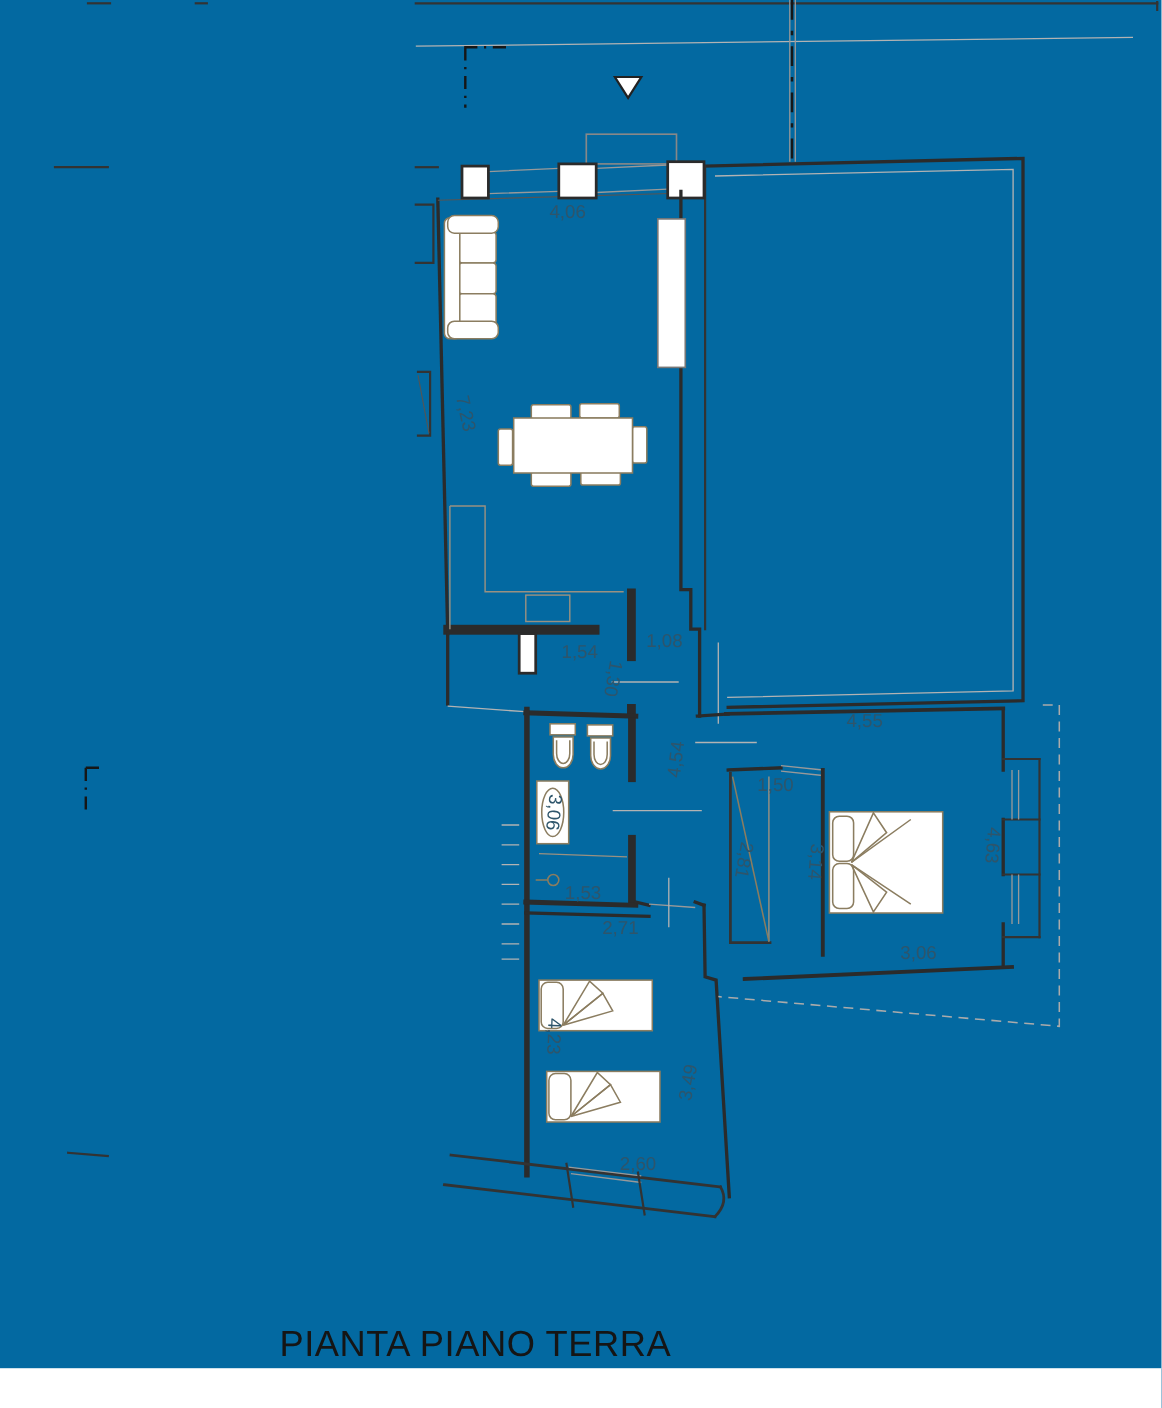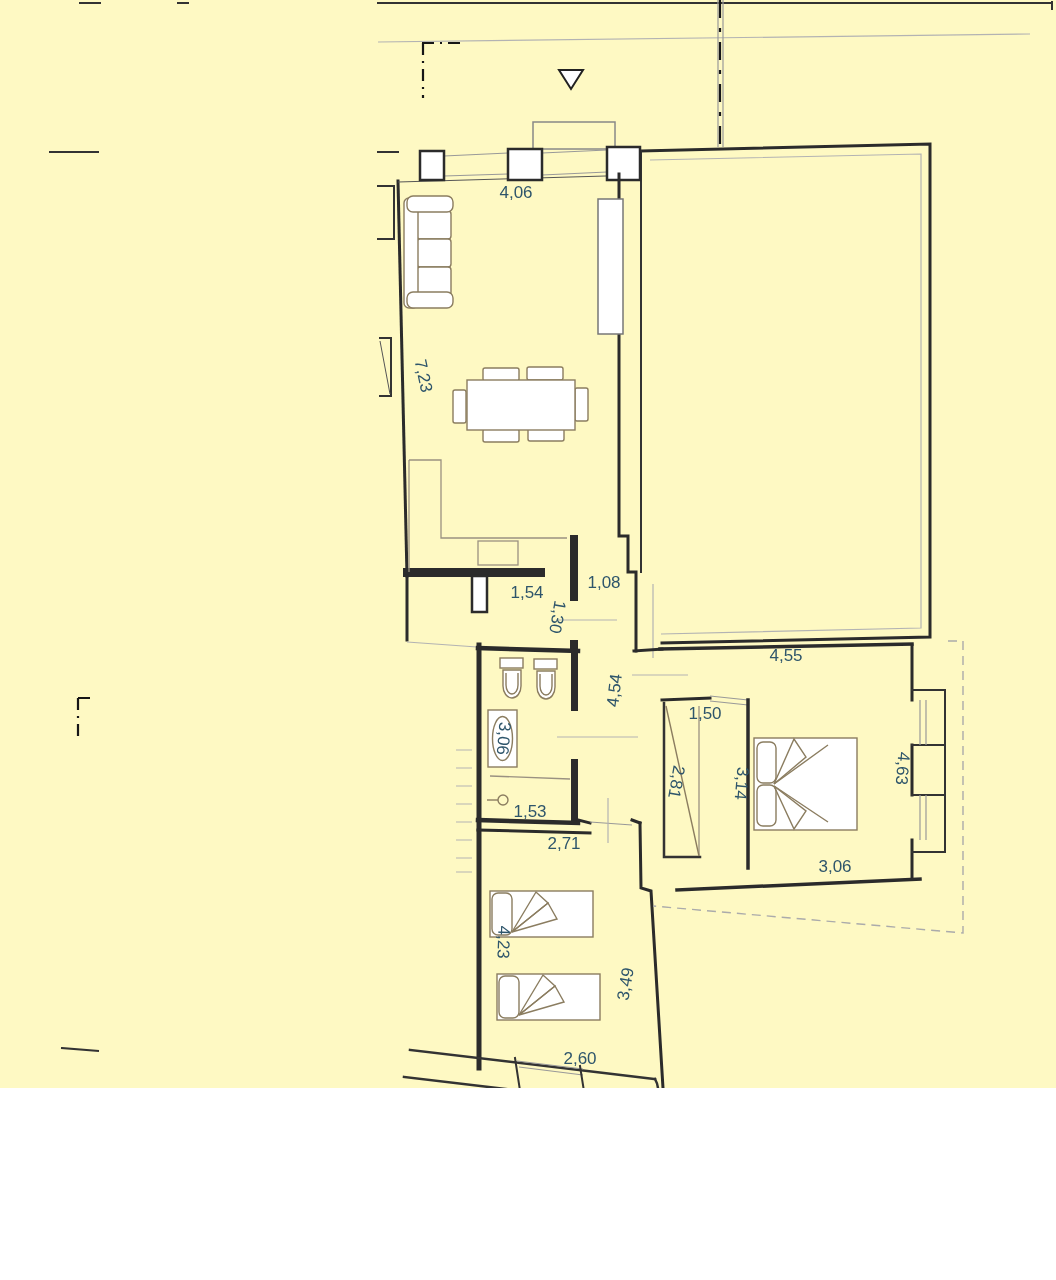--- a/index.html
+++ b/index.html
@@ -1,16 +1,16 @@
 <!DOCTYPE html>
 <html style="--dimension_text: #2e556b; --wall: #2b2b2b; --furniture: #8b7d60; --construction: #b3b3b3;"><head>
 <meta charset="utf-8">
 <style>
   html,body{margin:0;padding:0;background:#ffffff;}
-  .sheet{position:relative;width:1056px;height:1088px;background:#fef9c3;overflow:hidden;
+  .sheet{position:relative;width:1056px;height:1244px;background:#0369a1;overflow:hidden;
          font-family:"Liberation Sans", sans-serif;}
   svg{position:absolute;left:0;top:0;}
   
   .w4{stroke:#2b2b2b;stroke-width:4.5;fill:none;stroke-linecap:square;}
   .w3{stroke:#2b2b2b;stroke-width:3;fill:none;stroke-linecap:square;}
   .w2{stroke:#333333;stroke-width:2;fill:none;stroke-linecap:square;}
   .thin{stroke:#555555;stroke-width:1;fill:none;}
   .gray{stroke:#b3b3b3;stroke-width:1.2;fill:none;}
   .win{stroke:#999999;stroke-width:1.2;fill:none;}
   .furn{stroke:var(--furniture,#8b7d60);stroke-width:1.4;fill:#ffffff;}
@@ -232,13 +232,14 @@
     <text class="dim" transform="translate(736,783) rotate(95)">3,14</text>
     <text class="dim" transform="translate(897,768) rotate(95)">4,63</text>
     <text class="dim" transform="translate(835,872)">3,06</text>
     <text class="dim" transform="translate(564,849)">2,71</text>
     <text class="dim" transform="translate(498,942) rotate(92)">4,23</text>
     <text class="dim" transform="translate(631,985) rotate(-80)">3,49</text>
     <text class="dim" transform="translate(580,1064)">2,60</text>
   </g>
 </svg>
 
+<div class="plan-title">PIANTA PIANO TERRA</div>
 </div>
 
 </body></html>

